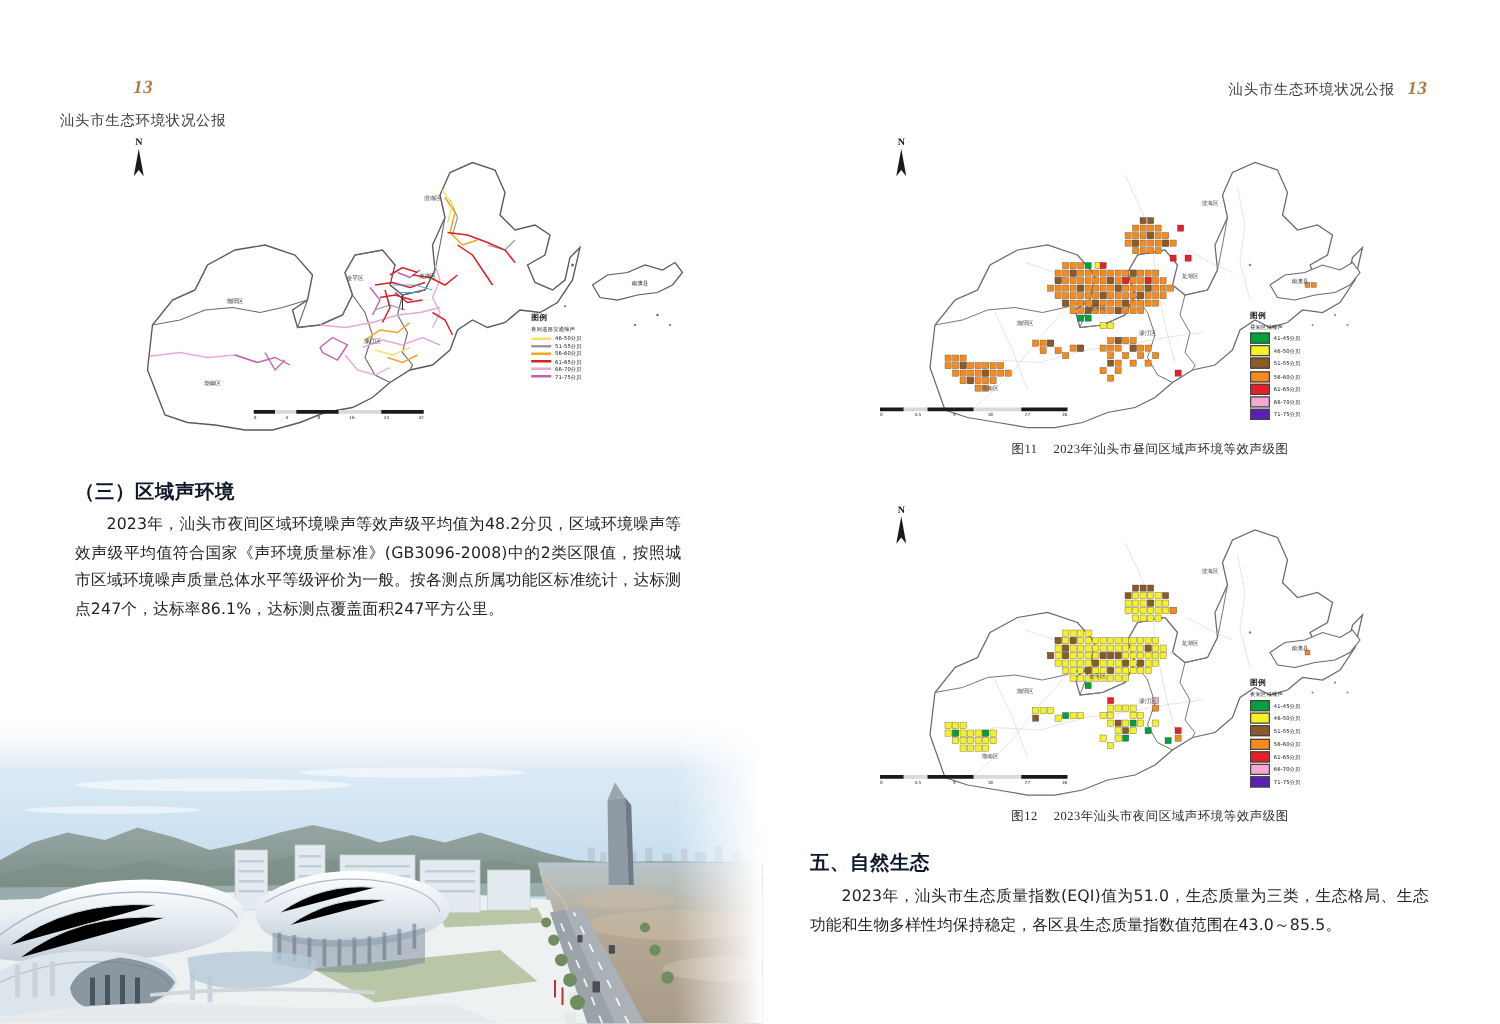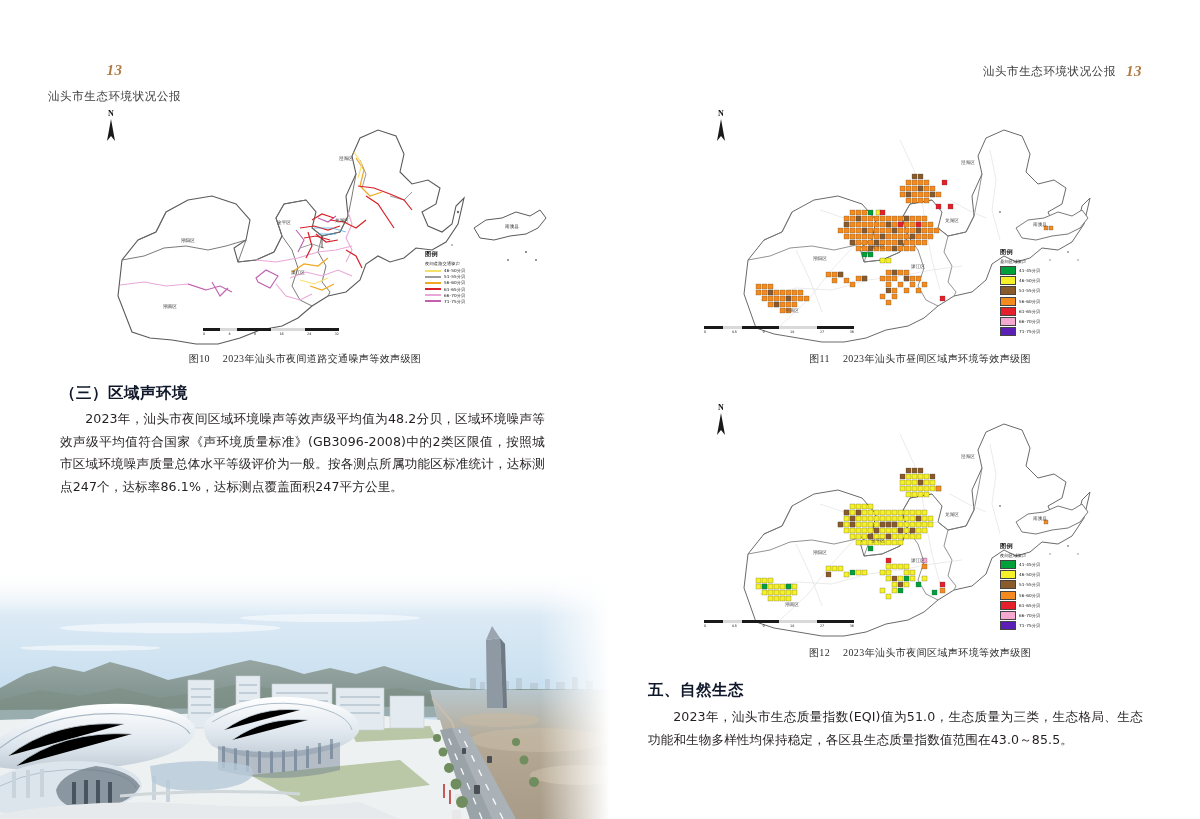--- a/index.html
+++ b/index.html
@@ -312,24 +312,20 @@
       <div class="ticks">
         <span>0</span>
         <span>4</span>
         <span>8</span>
         <span>16</span>
         <span>24</span>
         <span>32</span>
       </div>
     </div>
 
-    <div class="fig-caption" style="top:252px;">
-      <span class="num">图10</span>
-      <span>2023年汕头市夜间道路交通噪声等效声级图</span>
-    </div>
   </div>
 
   <div class="figure" style="left:700px; top:100px; width:440px; height:252px;">
     <div class="map-canvas">
       <svg viewBox="0 0 440 252" xmlns="http://www.w3.org/2000/svg">
         <g fill="#ffffff" stroke="#6a6a6a" stroke-width="1">
           <path d="M56,228 L44,194 L48,160 L64,140 L82,132 L92,112 L114,100
                    L138,96 L162,104 L176,120 L172,140 L160,148 L164,162
                    L182,160 L200,152 L208,136 L202,118 L210,104 L232,100
                    L242,112 L238,128 L248,136 L266,132 L274,116 L272,96

